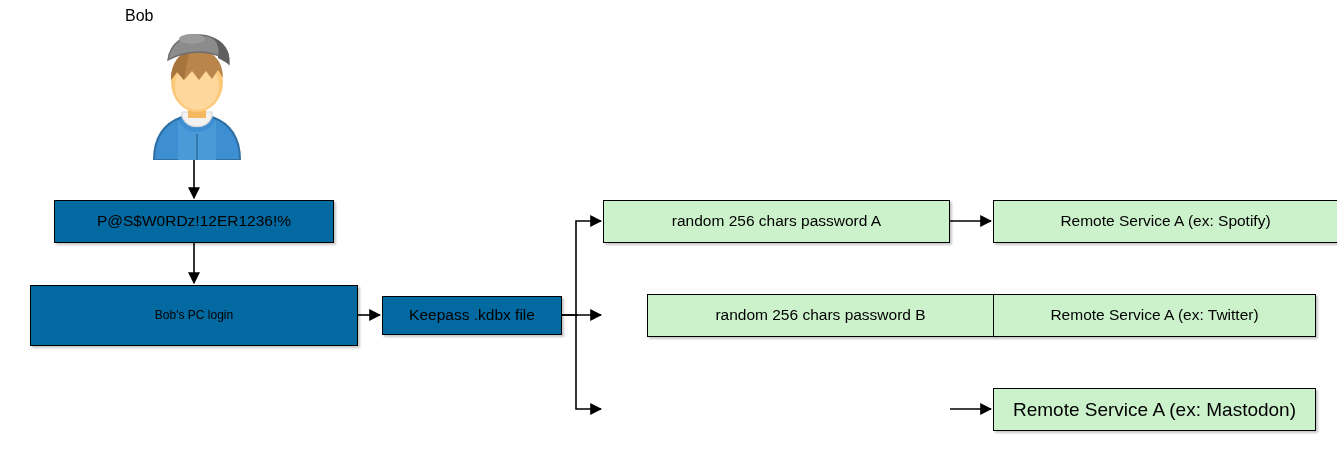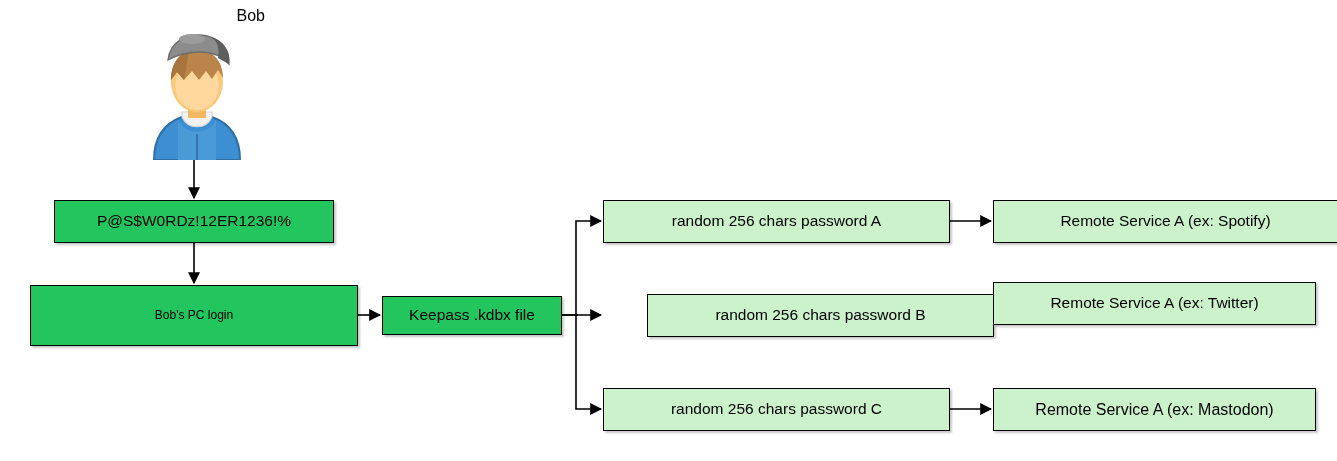--- a/index.html
+++ b/index.html
@@ -6,37 +6,37 @@
   html,body{margin:0;padding:0;background:#ffffff;}
   body{width:1337px;height:461px;position:relative;overflow:hidden;
        font-family:"Liberation Sans",sans-serif;color:#000;}
   #stage{position:absolute;left:0;top:0;width:1337px;height:461px;}
   #wires{position:absolute;left:0;top:0;width:1337px;height:461px;}
 
   .node{position:absolute;box-sizing:border-box;border:1.5px solid #000;
         display:flex;flex-direction:column;align-items:center;justify-content:center;
         text-align:center;line-height:1.32;
         box-shadow:2px 2px 2px rgba(0,0,0,.22);}
-  .node.orange{background:#22c55e;}
+  .node.orange{background:#0369a1;}
   .node.green{background:#CCF2CC;}
   .node span{display:block;white-space:nowrap;}
 
   #pw-box{left:54px;top:200px;width:280px;height:43px;font-size:15.5px;}
   #pc-box{left:30px;top:285px;width:328px;height:61px;font-size:12px;}
   #kdbx-box{left:382px;top:296px;width:180px;height:39px;font-size:15.5px;text-align:right;}
 
   #pwa-box{left:603px;top:200px;width:347px;height:43px;font-size:15.5px;}
   #pwb-box{left:603px;top:294px;width:347px;height:43px;font-size:15.5px;margin-left:44px;}
   #pwc-box{left:603px;top:388px;width:347px;height:43px;font-size:15.5px;}
 
   #sva-box{left:993px;top:200px;width:345px;height:43px;font-size:15.5px;}
-  #svb-box{left:993px;top:282px;width:323px;height:43px;font-size:15.5px;}
-  #svc-box{left:993px;top:388px;width:323px;height:43px;font-size:16px;}
+  #svb-box{left:993px;top:294px;width:323px;height:43px;font-size:15.5px;}
+  #svc-box{left:993px;top:388px;width:323px;height:43px;font-size:19px;}
 
-  #bob-label{position:absolute;left:125px;top:7px;width:140px;text-align:right;
+  #bob-label{position:absolute;left:125px;top:7px;width:140px;text-align:left;
              font-size:16px;}
   #bob-avatar{position:absolute;left:148px;top:30px;width:98px;height:130px;}
 </style>
 </head>
 <body>
 
 <div id="stage">
 
   <svg id="wires" viewBox="0 0 1337 461" width="1337" height="461">
     <defs>
@@ -101,23 +101,20 @@
   <div class="node orange" id="kdbx-box">
     <span>Keepass .kdbx file</span>
   </div>
 
   <div class="node green" id="pwa-box">
     <span>random 256 chars password A</span>
   </div>
   <div class="node green" id="pwb-box">
     <span>random 256 chars password B</span>
   </div>
-  <div class="node green" id="pwc-box">
-    <span>random 256 chars password C</span>
-  </div>
 
   <div class="node green" id="sva-box">
     <span>Remote Service A (ex: Spotify)</span>
   </div>
   <div class="node green" id="svb-box">
     <span>Remote Service A (ex: Twitter)</span>
   </div>
   <div class="node green" id="svc-box">
     <span>Remote Service A (ex: Mastodon)</span>
   </div>

